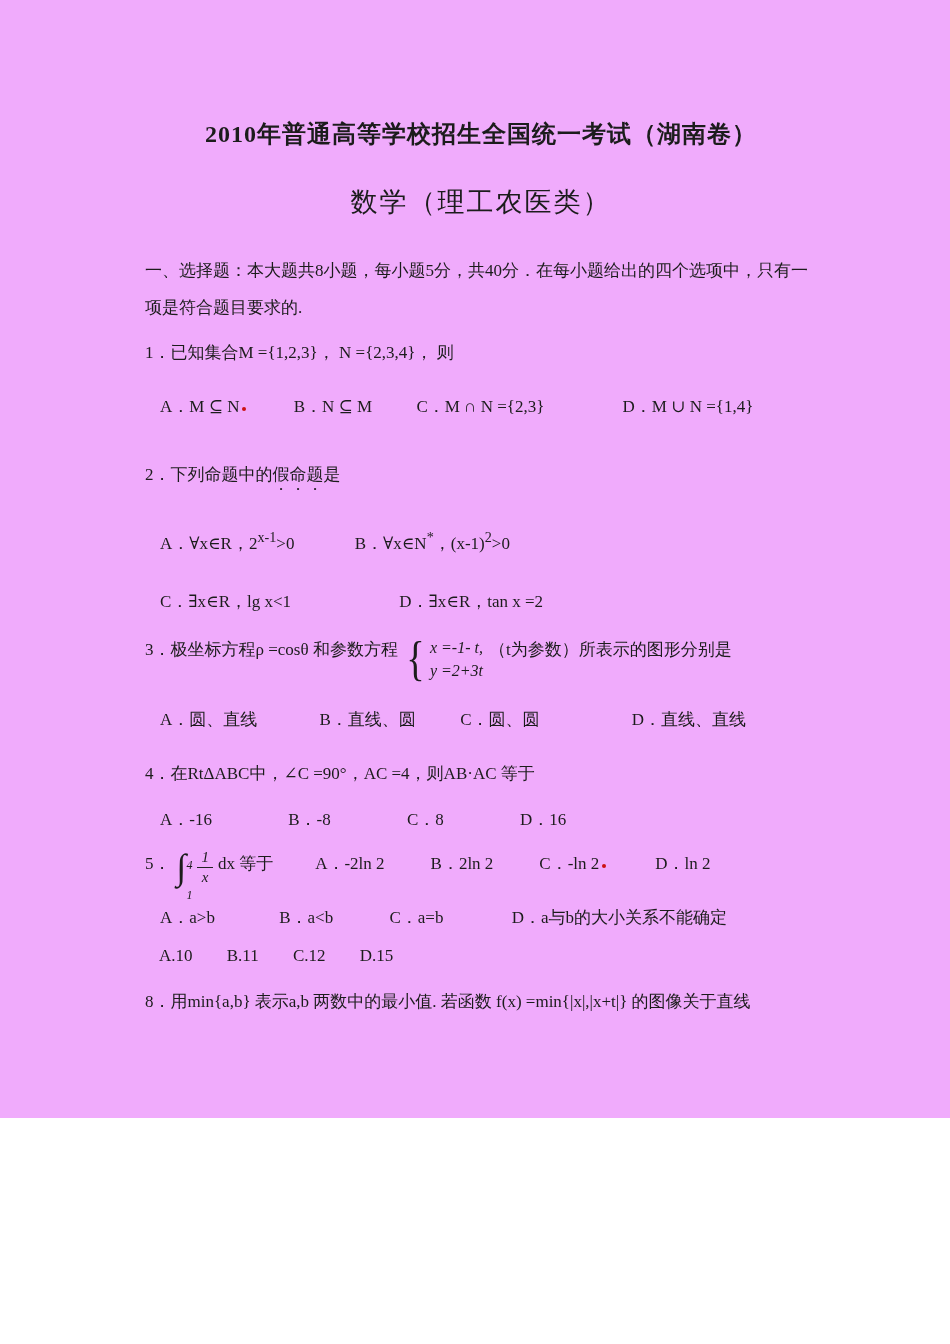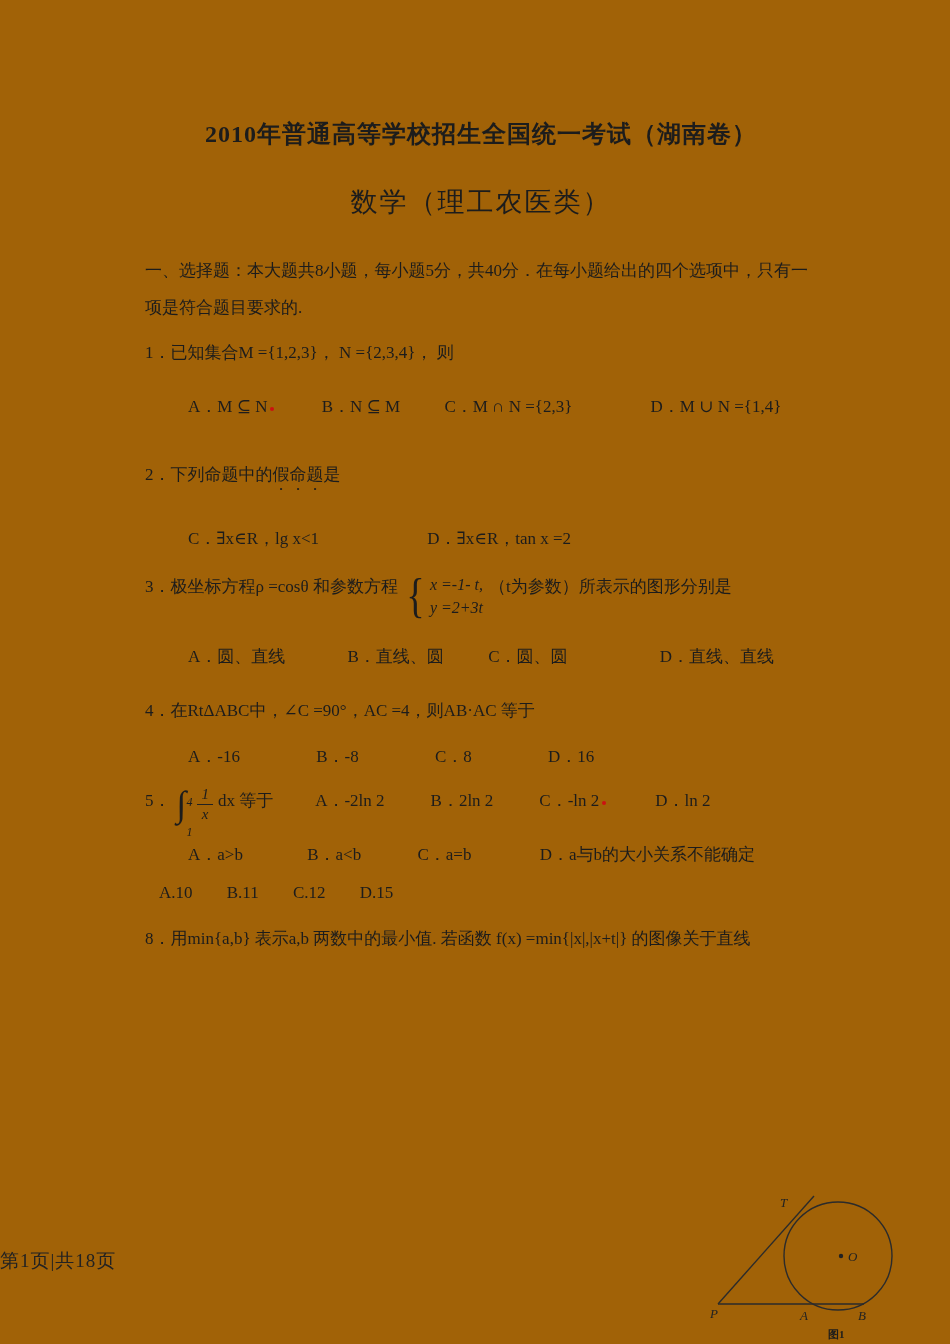--- a/index.html
+++ b/index.html
@@ -2,29 +2,29 @@
 <html><head>
 <meta charset="utf-8">
 <style>
   * { margin:0; padding:0; box-sizing:border-box; }
   html,body { background:#ffffff; }
   body {
     width:950px; height:1344px;
     font-family:"Liberation Serif","DejaVu Serif",serif;
     color:#1c1c1c;
   }
-  .page { position:relative; width:950px; height:1344px; overflow:hidden; background:#a16207; }
+  .page { position:relative; width:950px; height:1118px; overflow:hidden; background:#f0abfc; }
   .content { position:absolute; left:145px; top:118px; width:672px; font-size:17px; }
 
   .title { text-align:center; font-size:24px; font-weight:bold; letter-spacing:1px; line-height:32px; }
   .subtitle { text-align:center; font-size:27px; font-weight:400; letter-spacing:2px; line-height:28px; margin-top:38px; }
   .intro { margin-top:36px; line-height:37px; }
 
   .stem { line-height:30px; }
-  .opts { margin-left:43px; line-height:26px; white-space:nowrap; }
+  .opts { margin-left:15px; line-height:26px; white-space:nowrap; }
   .opt { display:inline-block; margin-right:48px; white-space:pre; }
   .opt:last-child { margin-right:0; }
 
   .row { display:flex; align-items:flex-start; flex-wrap:nowrap; }
   .row > span { white-space:pre; }
 
   
   .emph {
     -webkit-text-emphasis:filled dot; -webkit-text-emphasis-position:under;
     text-emphasis:filled dot; text-emphasis-position:under left;
@@ -71,20 +71,24 @@
     <p class="stem" style="margin-top:12px">1．已知集合M ={1,2,3}， N ={2,3,4}， 则</p>
     <p class="opts" style="margin-top:26px">
       <span class="opt" style="margin-right:40px"><span>A．M ⊆ N</span><span class="reddot"></span></span>
       <span class="opt" style="margin-right:40px">B．N ⊆ M</span>
       <span class="opt" style="margin-right:74px">C．M ∩ N ={2,3}</span>
       <span class="opt">D．M ∪ N ={1,4}</span>
     </p>
 
     <p class="stem" style="margin-top:40px">
       <span>2．下列命题中的</span><span class="emph">假命题</span><span>是</span>
+    </p>
+    <p class="opts" style="margin-top:30px">
+      <span class="opt" style="margin-right:56px"><span>A．∀x∈R，2</span><sup>x-1</sup><span>&gt;0</span></span>
+      <span class="opt"><span>B．∀x∈N</span><sup>*</sup><span>，(x-1)</span><sup>2</sup><span>&gt;0</span></span>
     </p>
     <p class="opts" style="margin-top:32px">
       <span class="opt" style="margin-right:104px">C．∃x∈R，lg x&lt;1</span>
       <span class="opt">D．∃x∈R，tan x =2</span>
     </p>
 
     <p class="stem row" style="margin-top:20px">
       <span>3．极坐标方程ρ =cosθ 和参数方程</span>
       <span class="sys">
         <span class="brace">{</span>

